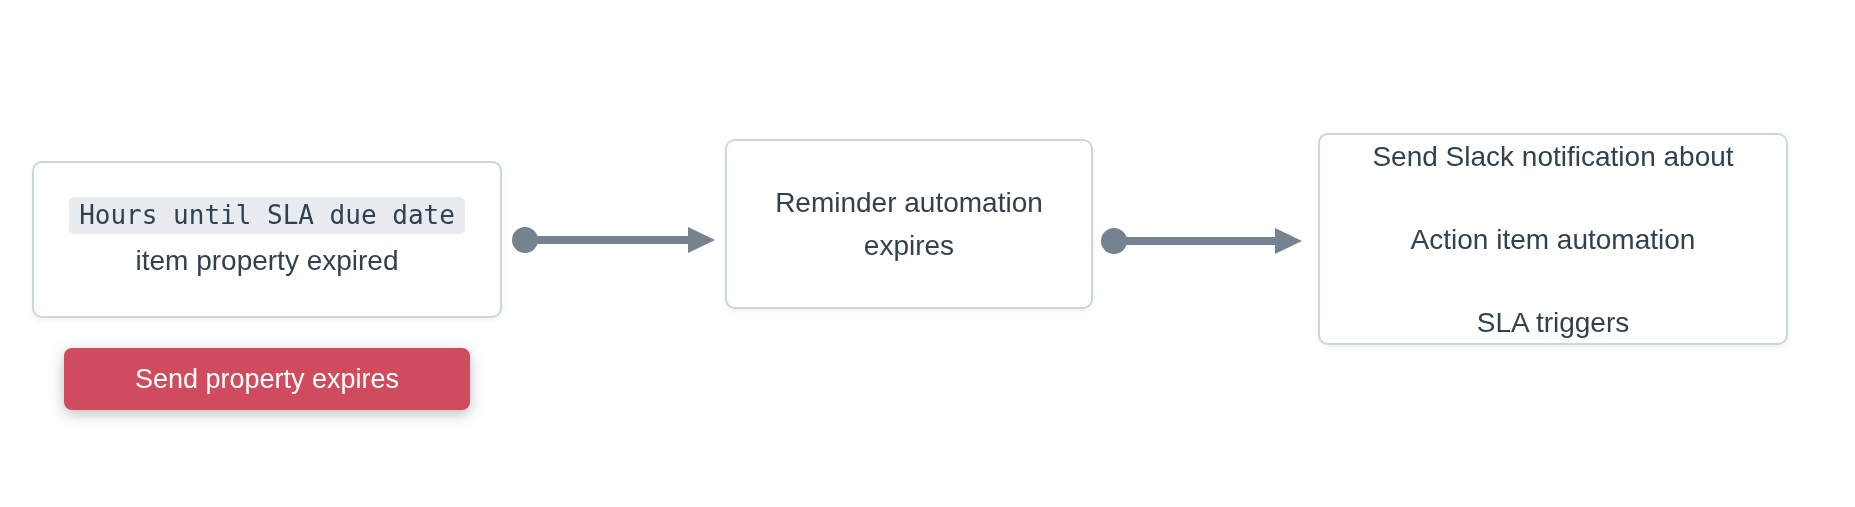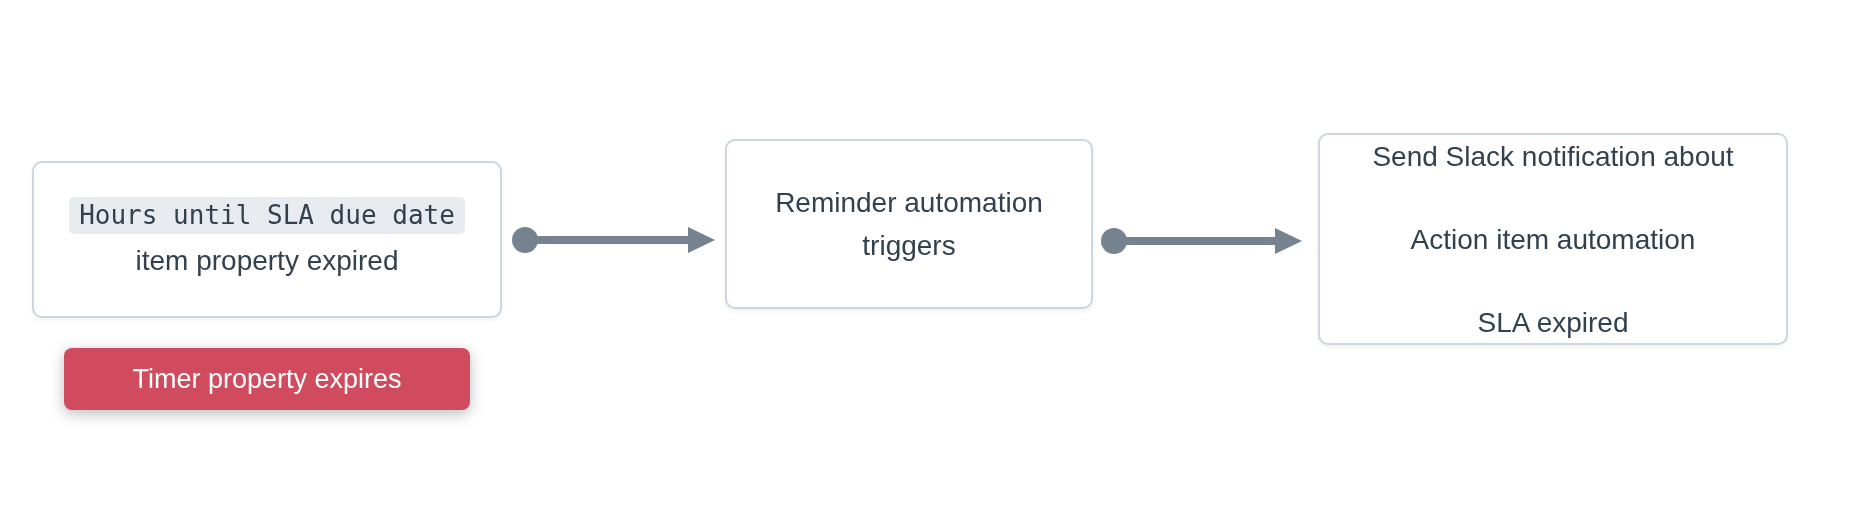--- a/index.html
+++ b/index.html
@@ -75,38 +75,38 @@
 </head>
 <body>
 
 <div class="canvas">
 
   <div class="node" id="node-trigger">
     <div class="code-chip">Hours until SLA due date</div>
     <div class="node-line">item property expired</div>
   </div>
 
-  <div class="trigger-badge">Timer property expires</div>
+  <div class="trigger-badge">Send property expires</div>
 
   <svg id="connector-1" class="connector" width="215" height="30" viewBox="0 0 215 30">
     <circle cx="20" cy="15" r="13" fill="var(--arrow)"></circle>
     <rect x="20" y="11" width="164" height="8" fill="var(--arrow)"></rect>
     <polygon points="183,2 210,15 183,28" fill="var(--arrow)"></polygon>
   </svg>
 
   <div class="node" id="node-automation">
     <div class="node-line">Reminder automation</div>
-    <div class="node-line">triggers</div>
+    <div class="node-line">expires</div>
   </div>
 
   <svg id="connector-2" class="connector" width="212" height="30" viewBox="0 0 212 30">
     <circle cx="20" cy="15" r="13" fill="var(--arrow)"></circle>
     <rect x="20" y="11" width="162" height="8" fill="var(--arrow)"></rect>
     <polygon points="181,2 208,15 181,28" fill="var(--arrow)"></polygon>
   </svg>
 
   <div class="node" id="node-action">
     <div class="node-line">Send Slack notification about</div>
     <div class="node-line">Action item automation</div>
-    <div class="node-line">SLA expired</div>
+    <div class="node-line">SLA triggers</div>
   </div>
 
 </div>
 
 </body></html>

